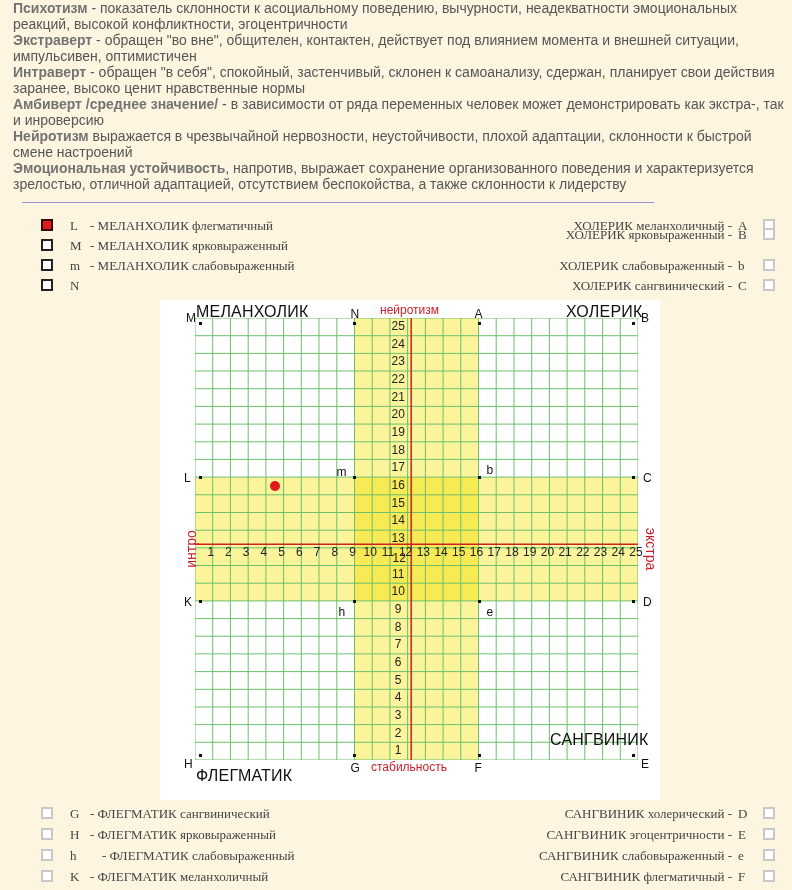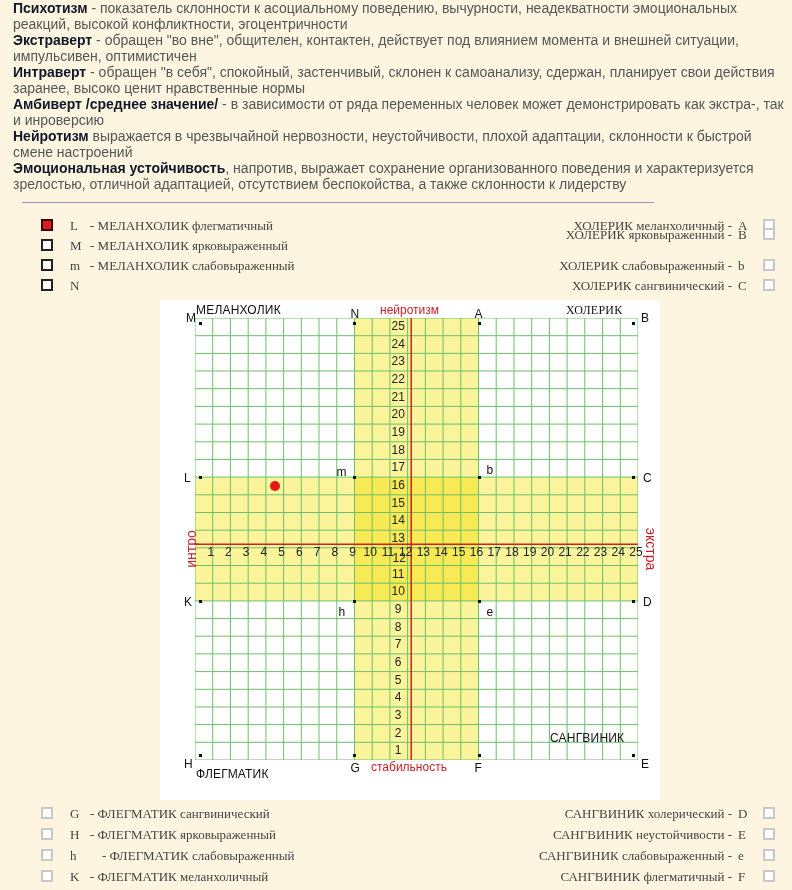--- a/index.html
+++ b/index.html
@@ -1,37 +1,37 @@
 <!DOCTYPE html>
 <html><head>
 <meta charset="utf-8">
 <style>
   html,body{margin:0;padding:0;}
   body{width:792px;height:890px;background:#fdf5e0;position:relative;overflow:hidden;font-family:"Liberation Sans",sans-serif;}
   .desc{position:absolute;left:13px;top:0;width:780px;font-size:14px;line-height:16px;color:#555;}
   .desc p{margin:0;}
-  .desc b{color:#0f172a;}
+  .desc b{color:#737373;}
   .sep{position:absolute;left:22px;top:202px;width:632px;height:1px;background:#9a8fd0;}
   .legend-row{position:absolute;height:18px;font-family:"Liberation Serif",serif;font-size:13px;color:#444;white-space:nowrap;}
   .cb{position:absolute;width:12px;height:12px;box-sizing:border-box;}
   .cb.dark{border:2px solid #222;background:#fff;}
   .cb.dark.on{background:#e11b1b;border-color:#3a0000;}
   .cb.light{border:2px solid #c8c8c8;background:#fff;}
   .lt{position:absolute;top:0;}
   .rt{position:absolute;top:0;text-align:right;}
   .chartbox{position:absolute;left:160px;top:300px;width:500px;height:500px;background:#fff;}
   .grid{position:absolute;left:195px;top:318px;width:443px;height:442px;}
   .band-v{position:absolute;background:#fbf49a;}
   .band-h{position:absolute;background:#fbf49a;}
   .band-x{position:absolute;background:#f7ea55;}
   svg.gridlines{position:absolute;left:0;top:0;}
   .num{position:absolute;font-size:12px;color:#222;width:20px;text-align:center;line-height:12px;}
   .numy{position:absolute;font-size:12px;color:#222;width:20px;text-align:center;line-height:12px;}
   .corner{position:absolute;font-size:12px;color:#111;}
-  .qlabel{position:absolute;font-size:12px;color:#111;letter-spacing:0.2px;}
+  .qlabel{position:absolute;font-size:16px;color:#111;letter-spacing:0.2px;}
   .axlabel{position:absolute;font-size:12px;color:#c8202a;}
   .vlabel{position:absolute;font-size:14px;color:#c8202a;transform-origin:center;}
   .dot{position:absolute;width:10px;height:10px;border-radius:50%;background:#e21a1a;}
   .marker{position:absolute;width:3px;height:3px;background:#111;}
 </style>
 </head>
 <body>
 
 <div class="desc" id="desc">
     <p><b>Психотизм</b><span> - показатель склонности к асоциальному поведению, вычурности, неадекватности эмоциональных реакций, высокой конфликтности, эгоцентричности</span></p>
@@ -192,21 +192,21 @@
     <div class="numy" style="left: 388.184px; top: 461.44px;">17</div>
     <div class="numy" style="left: 388.184px; top: 443.76px;">18</div>
     <div class="numy" style="left: 388.184px; top: 426.08px;">19</div>
     <div class="numy" style="left: 388.184px; top: 408.4px;">20</div>
     <div class="numy" style="left: 388.184px; top: 390.72px;">21</div>
     <div class="numy" style="left: 388.184px; top: 373.04px;">22</div>
     <div class="numy" style="left: 388.184px; top: 355.36px;">23</div>
     <div class="numy" style="left: 388.184px; top: 337.68px;">24</div>
     <div class="numy" style="left: 388.184px; top: 320px;">25</div>
     <div class="qlabel" style="left: 196px; top: 303px;">МЕЛАНХОЛИК</div>
-    <div class="qlabel" style="left: 566px; top: 303px; font-family: Liberation Serif, serif;">ХОЛЕРИК</div>
+    <div class="qlabel" style="left: 566px; top: 303px;">ХОЛЕРИК</div>
     <div class="qlabel" style="left: 196px; top: 767px;">ФЛЕГМАТИК</div>
     <div class="qlabel" style="left: 550px; top: 731px;">САНГВИНИК</div>
     <div class="axlabel" style="left: 380px; top: 303px;">нейротизм</div>
     <div class="axlabel" style="left: 371px; top: 760px;">стабильность</div>
     <div class="vlabel" style="left: 172px; top: 541px; transform: rotate(-90deg);">интро</div>
     <div class="vlabel" style="left: 630px; top: 541px; transform: rotate(90deg);">экстра</div>
     <div class="marker" style="left: 199px; top: 322px;"></div>
     <div class="corner" style="left: 186px; top: 311px;">M</div>
     <div class="marker" style="left: 353.48px; top: 322px;"></div>
     <div class="corner" style="left: 350.48px; top: 307px;">N</div>
@@ -261,21 +261,21 @@
       <div class="cb light" style="left: 41px; top: 1px;"></div>
       <span class="lt" style="left: 70px;">K</span>
       <span class="lt" style="left: 90px;">- ФЛЕГМАТИК меланхоличный</span>
     </div>
     <div class="legend-row" style="left: 400px; top: 806px; width: 392px;">
       <span class="rt" style="right: 60px;">САНГВИНИК холерический -</span>
       <span class="lt" style="left: 338px;">D</span>
       <div class="cb light" style="left: 363px; top: 1px;"></div>
     </div>
     <div class="legend-row" style="left: 400px; top: 827px; width: 392px;">
-      <span class="rt" style="right: 60px;">САНГВИНИК неустойчивости -</span>
+      <span class="rt" style="right: 60px;">САНГВИНИК эгоцентричности -</span>
       <span class="lt" style="left: 338px;">E</span>
       <div class="cb light" style="left: 363px; top: 1px;"></div>
     </div>
     <div class="legend-row" style="left: 400px; top: 848px; width: 392px;">
       <span class="rt" style="right: 60px;">САНГВИНИК слабовыраженный -</span>
       <span class="lt" style="left: 338px;">e</span>
       <div class="cb light" style="left: 363px; top: 1px;"></div>
     </div>
     <div class="legend-row" style="left: 400px; top: 869px; width: 392px;">
       <span class="rt" style="right: 60px;">САНГВИНИК флегматичный -</span>

